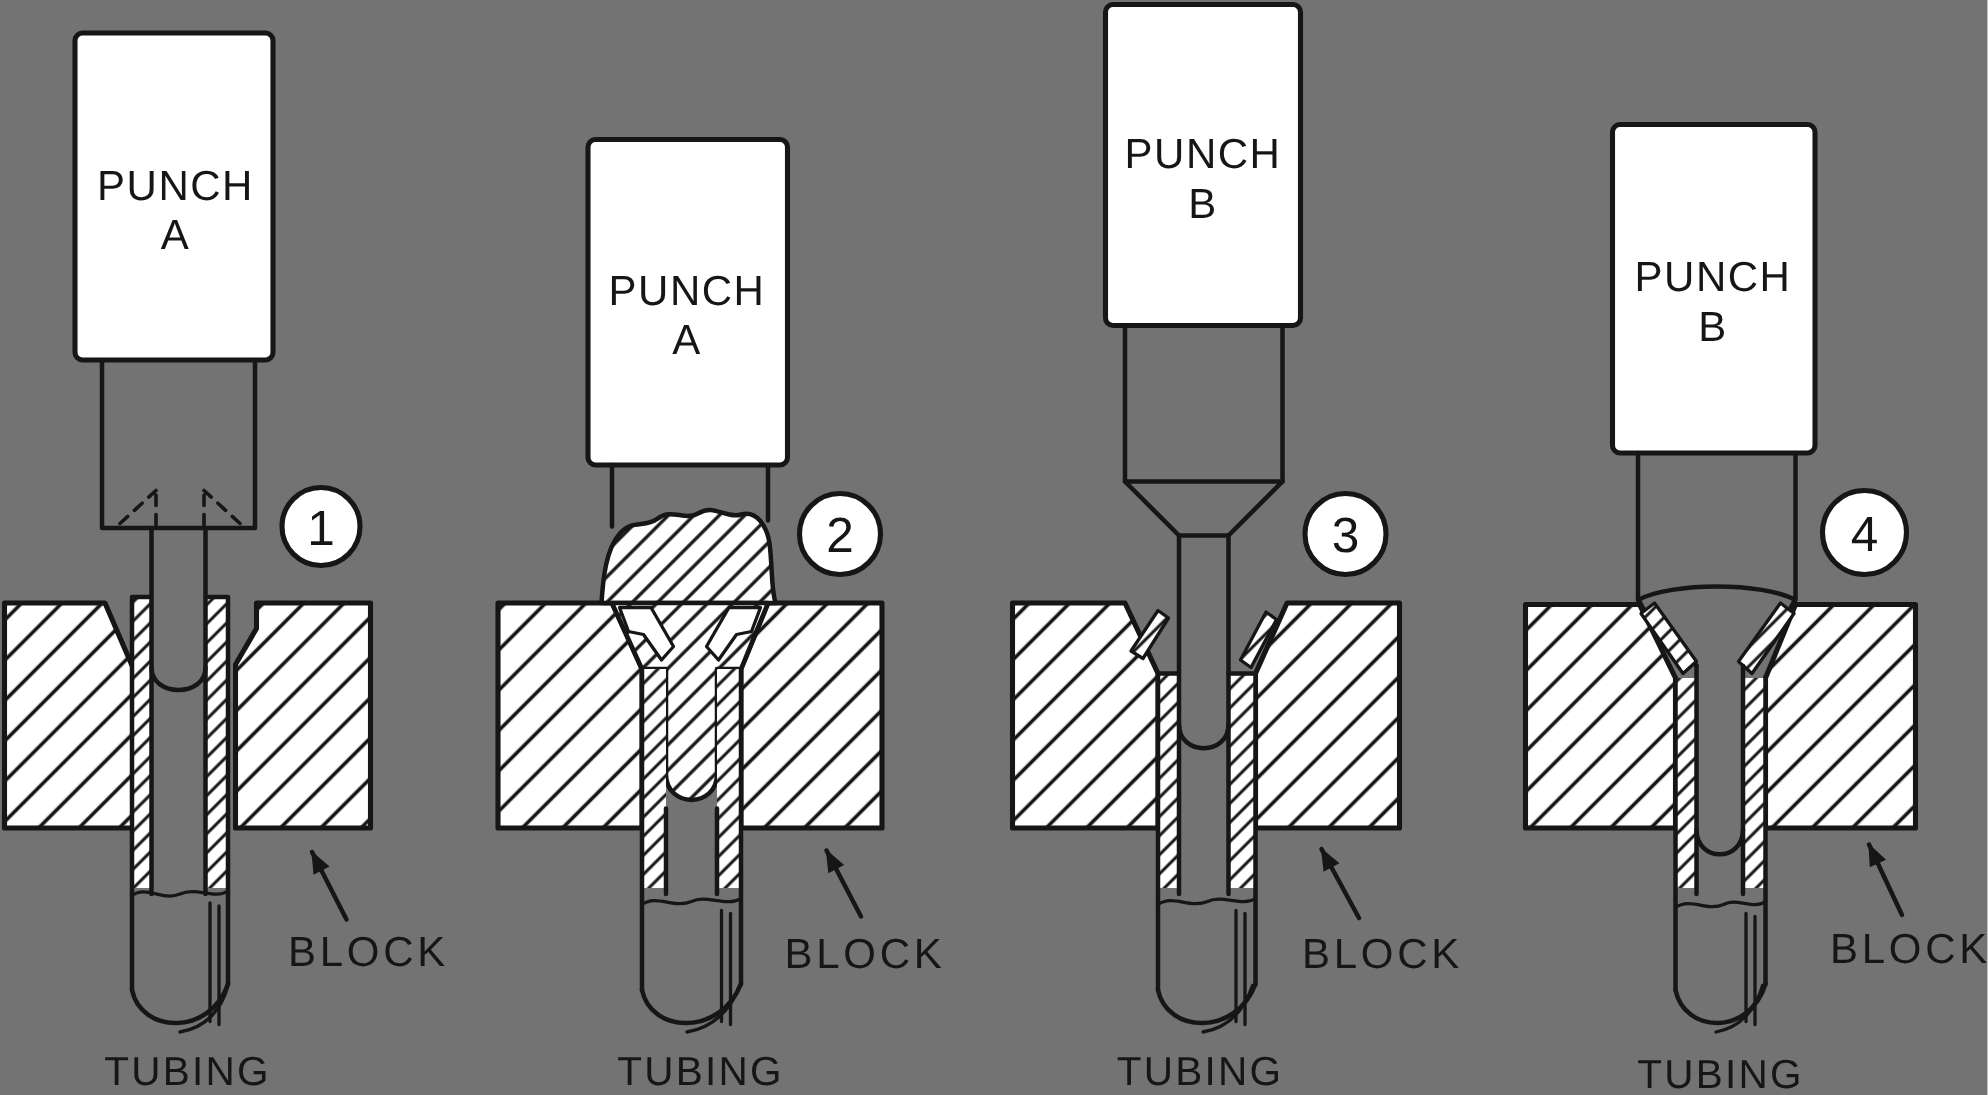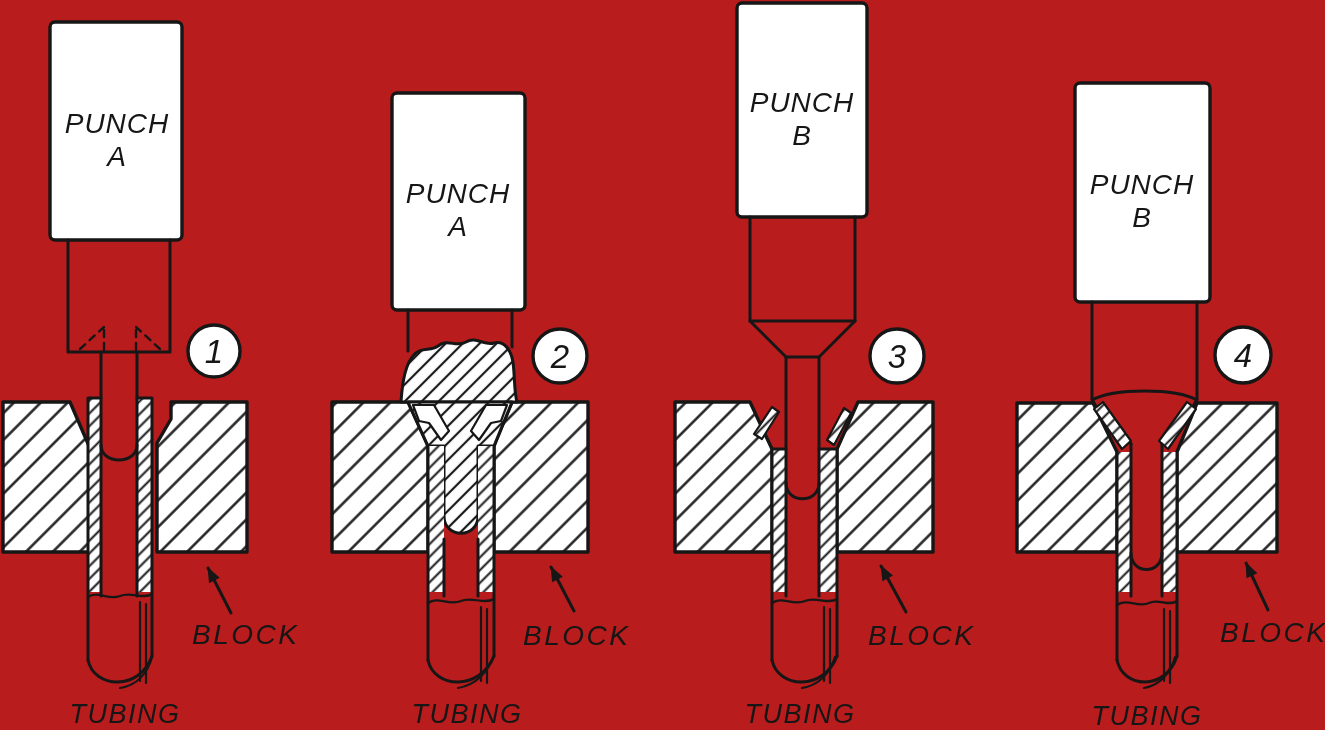--- a/index.html
+++ b/index.html
@@ -1,16 +1,16 @@
 <!DOCTYPE html>
 <html><head>
 <meta charset="utf-8">
 <style>
   html,body{margin:0;padding:0;background:#ffffff;}
-  .stage{position:relative;width:1325px;height:730px;background:#b91c1c;overflow:hidden;font-style:italic;}
+  .stage{position:relative;width:1325px;height:730px;background:#737373;overflow:hidden;}
   svg{display:block;}
   .ln{fill:none;stroke:#161616;stroke-width:3;stroke-linecap:round;stroke-linejoin:round;}
   .lt{stroke-width:2.2;}
   .lk{stroke-width:3.4;}
   .dash{stroke-dasharray:7 6;stroke-width:2.4;}
   .fb{fill:url(#hb);}
   .fm{fill:url(#hm);}
   .ff{fill:url(#hf);}
   .fw{fill:#ffffff;}
   text{font-family:"Liberation Sans", sans-serif;fill:#161616;}

